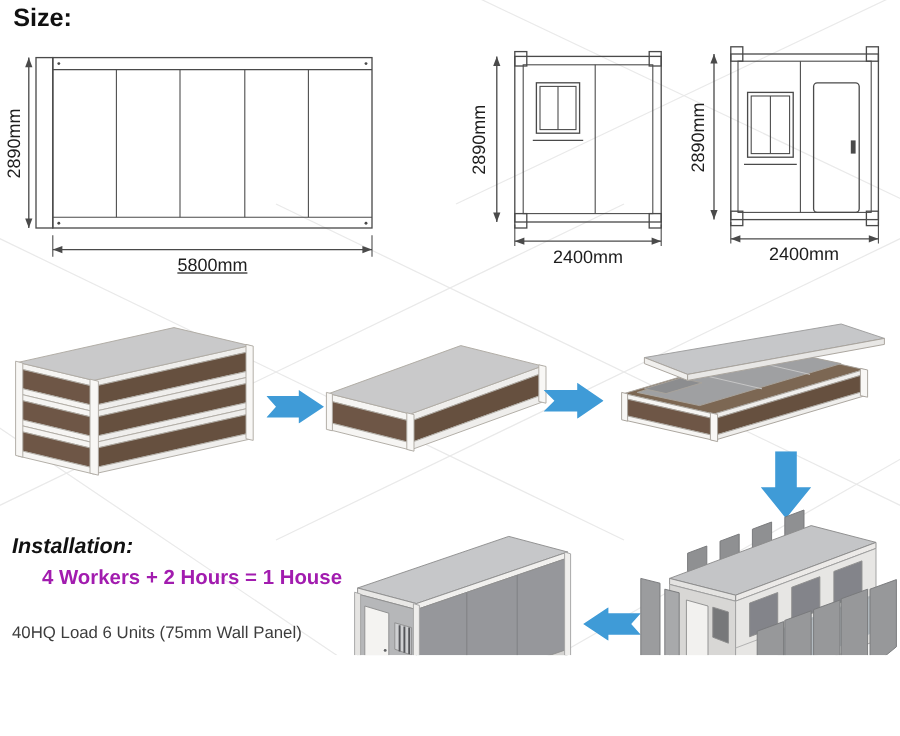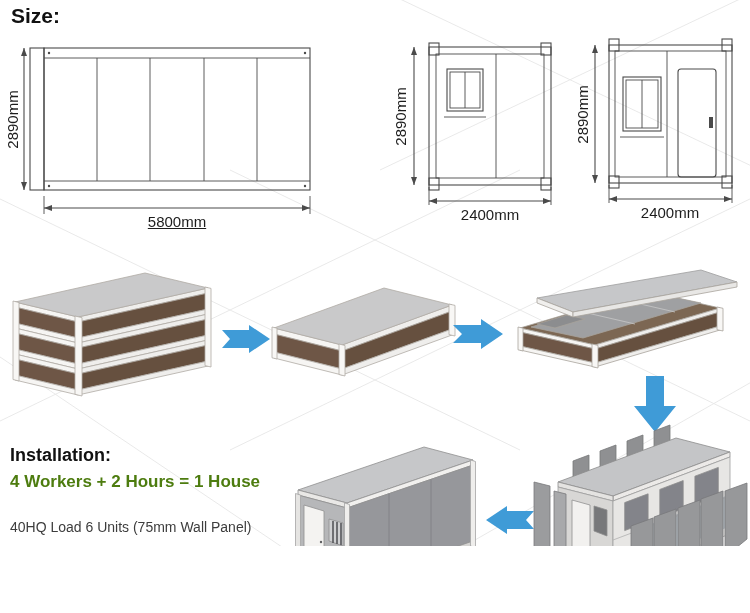--- a/index.html
+++ b/index.html
@@ -12,22 +12,22 @@
   .drawing{position:absolute;}
   .drawing svg{position:absolute;left:0;top:0;}
   .dim{position:absolute;font-size:15px;color:#1d1d1d;white-space:nowrap;}
   .dim-v{transform:rotate(-90deg);text-align:center;}
   .dim-h{text-align:center;}
   .art{position:absolute;}
   .tline{stroke:#4a4a4a;stroke-width:1.1;fill:none;}
   .thin{stroke:#4a4a4a;stroke-width:0.9;fill:none;}
   .ahead{fill:#4a4a4a;stroke:none;}
   .txtblock{position:absolute;left:10px;top:444px;width:300px;}
-  .h-bold{font-size:18px;font-weight:bold;color:#111;line-height:1.25;}
-  .red-line{font-size:17px;font-weight:bold;color:#4d7c0f;margin-top:4px;line-height:1.3;}
+  .h-bold{font-size:18px;font-weight:bold;color:#111;line-height:1.25;font-style:italic;}
+  .red-line{font-size:17px;font-weight:bold;color:#a21caf;margin-top:4px;line-height:1.3;text-align:center;}
   .gap{height:24px;}
   .body-line{font-size:14px;color:#3d3d3d;line-height:1.5;}
 </style>
 </head>
 <body>
 
 <div class="canvas">
 
   <svg class="wm" width="750" height="613">
     <g stroke="#e4e4e4" stroke-width="1" opacity="0.8">

